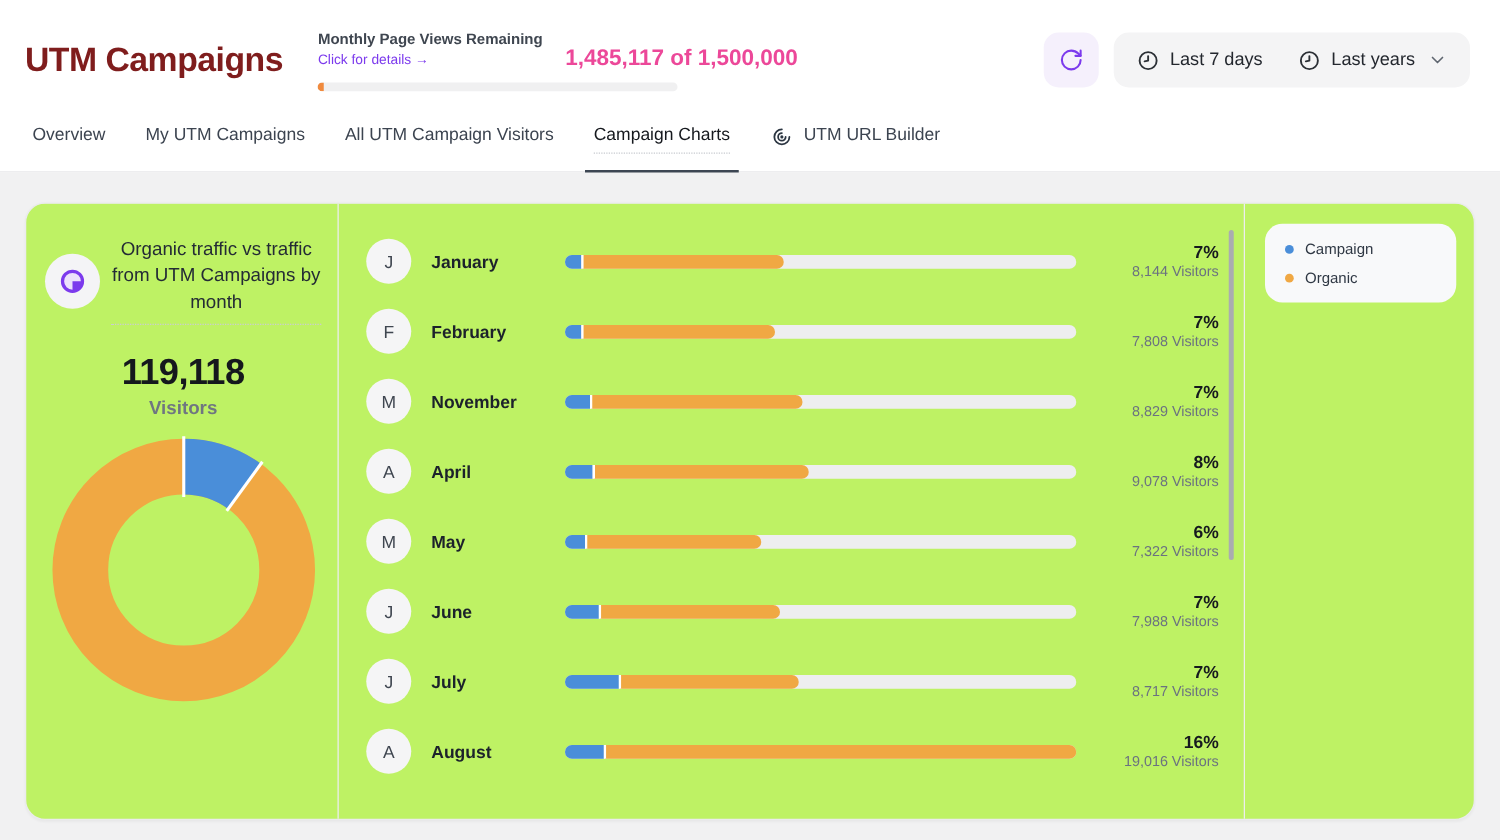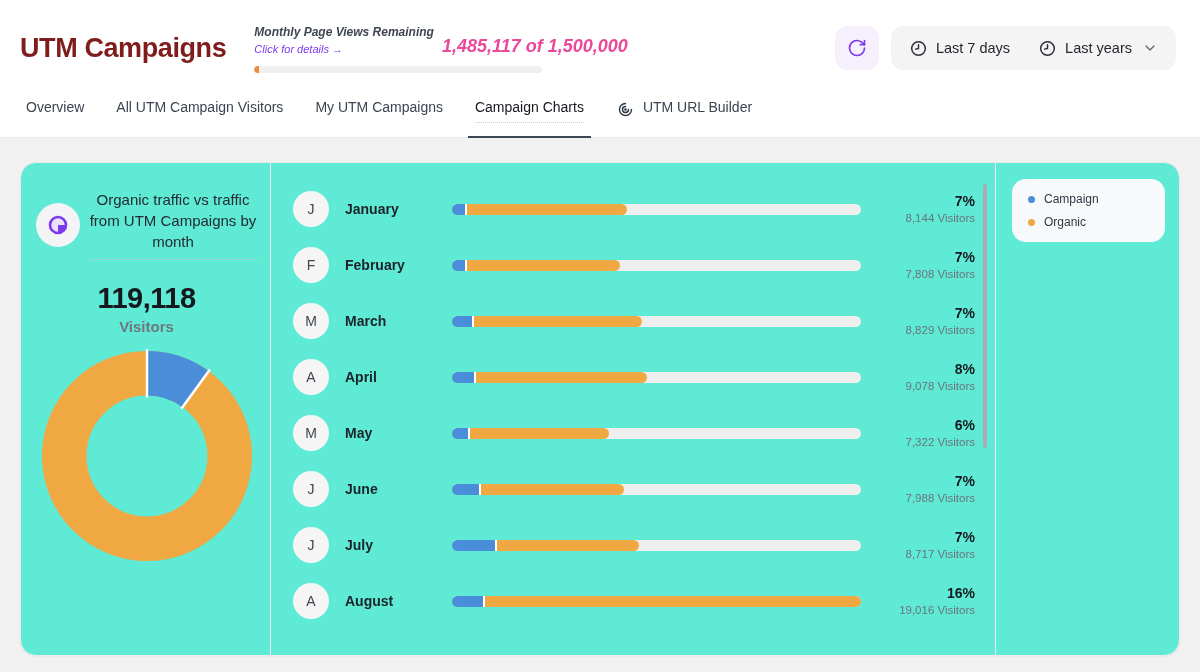--- a/index.html
+++ b/index.html
@@ -7,21 +7,21 @@
   body {
     font-family:"Liberation Sans", sans-serif;
     background:#f1f1f2;
     color:#16191f;
   }
   
   .header { background:#fff; }
   .header-top { display:flex; align-items:center; height:96px; padding:0 24px 0 20px; }
   .app-title { font-size:27px; font-weight:700; letter-spacing:-0.4px; color:#7f1d1d; }
   .views-wrap { margin-left:28px; width:288px; }
-  .views-row { display:flex; align-items:flex-end; gap:8px;font-style:italic; }
+  .views-row { display:flex; align-items:center; gap:18px; }
   .views-label { font-size:12px; color:#3f4650; font-weight:600; white-space:nowrap; }
   .views-link { font-size:11px; color:#7c3aed; margin-top:4px; display:inline-block; font-weight:500; cursor:pointer; text-decoration:none; }
   .views-usage { font-size:18px; font-weight:700; color:#ec4899; margin-top:12px; white-space:nowrap; }
   .views-progress { margin-top:9px; height:7px; border-radius:4px; background:#f0f0f1; width:288px; overflow:hidden; }
   .views-progress-fill { height:100%; background:#f08a3e; border-radius:4px 0 0 4px; width:1.7%; }
   .header-controls { margin-left:auto; display:flex; gap:12px; align-items:center; }
   .refresh-btn { width:44px; height:44px; border-radius:12px; background:#f5f0fc; border:none; display:grid; place-items:center; cursor:pointer; }
   .seg-group { background:#f4f4f5; border-radius:12px; padding:4px; display:flex; align-items:center; height:44px; }
   .seg { display:flex; align-items:center; gap:8px; padding:0 14px; height:36px; border-radius:9px; font-size:14.5px; color:#23272e; cursor:pointer; white-space:nowrap; }
   .seg svg { flex:none; }
@@ -30,21 +30,21 @@
   
   .tabs { display:flex; gap:32px; padding-left:26px; border-bottom:1px solid #e8e8ea; height:42px; background:#fff; }
   .tab { position:relative; display:flex; align-items:flex-start; padding-top:3px; font-size:14px; color:#3c4450; cursor:pointer; gap:8px; }
   .tab-label { padding-bottom:7px; }
   .tab.active { color:#15181d; }
   .tab.active .tab-label { border-bottom:1px dotted #c7cacf; }
   .tab.active::after { content:''; position:absolute; left:-7px; right:-7px; bottom:-1px; height:2px; background:#3d4653; }
   .tab-icon { display:flex; align-items:center; margin-top:1px; }
   
   .card {
-    margin:24px 20px 0 20px; height:494px; background:#5eead4;
+    margin:24px 20px 0 20px; height:494px; background:#bef264;
     border:1px solid #ebebed; border-radius:16px;
     display:grid; grid-template-columns:249px 1fr 184px;
     box-shadow:0 1px 2px rgba(0,0,0,0.04);
   }
   .donut-col { padding:26px 13px 0 15px; text-align:center; }
   .donut-header { display:flex; align-items:center; gap:9px; }
   .chart-icon-circle { width:44px; height:44px; border-radius:50%; background:#f4f4f6; flex:none; display:grid; place-items:center; }
   .donut-title { flex:1; font-size:15px; line-height:21px; color:#242b35; font-weight:500; border-bottom:1px dotted #c9ccd2; padding-bottom:7px; cursor:default; }
   .donut-total { font-size:29px; font-weight:700; margin-top:22px; color:#15181d; letter-spacing:-0.5px; }
   .donut-sub { font-size:15px; font-weight:600; color:#6f7681; margin-top:3px; }
@@ -123,24 +123,24 @@
         </div>
       </div>
     </div>
   </div>
 
   <div class="tabs">
     <div class="tab">
         <span class="tab-label">Overview</span>
       </div>
     <div class="tab">
+        <span class="tab-label">My UTM Campaigns</span>
+      </div>
+    <div class="tab">
         <span class="tab-label">All UTM Campaign Visitors</span>
-      </div>
-    <div class="tab">
-        <span class="tab-label">My UTM Campaigns</span>
       </div>
     <div class="tab active">
         <span class="tab-label">Campaign Charts</span>
       </div>
     <div class="tab">
       <span class="tab-icon">
         <svg width="19" height="19" viewBox="0 0 24 24" fill="none" stroke="#2c3642" stroke-width="1.8" stroke-linecap="round">
           <circle cx="12" cy="12" r="1.6" fill="#2c3642" stroke="none"></circle>
           <path d="M12 8.2a3.8 3.8 0 1 0 3.8 3.8"></path>
           <path d="M12 4.4a7.6 7.6 0 1 0 7.6 7.6"></path>
@@ -204,21 +204,21 @@
     <div class="stats">
       <div class="pct">7%</div>
       <div class="visitors">7,808 Visitors</div>
     </div>
   </div>
 
   <div class="bar-row">
     <div class="avatar">
             <span>M</span>
           </div>
-    <div class="month">March</div>
+    <div class="month">November</div>
     <div class="bar-track">
       <div class="seg-campaign" style="width: 4.8%; background: rgb(74, 142, 217);"></div>
       <div class="seg-organic" style="width: 41.6%; background: rgb(240, 168, 67);"></div>
     </div>
     <div class="stats">
       <div class="pct">7%</div>
       <div class="visitors">8,829 Visitors</div>
     </div>
   </div>
 

